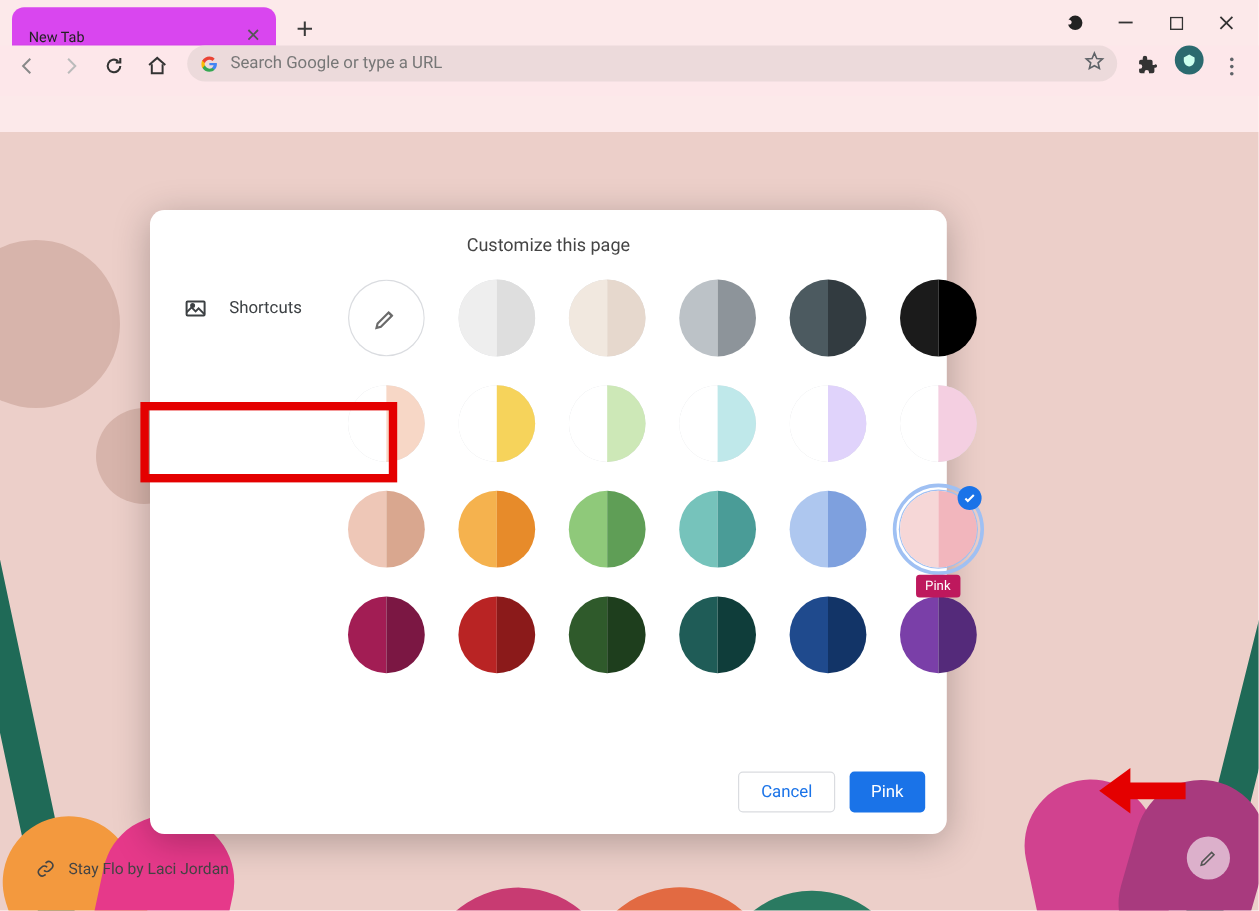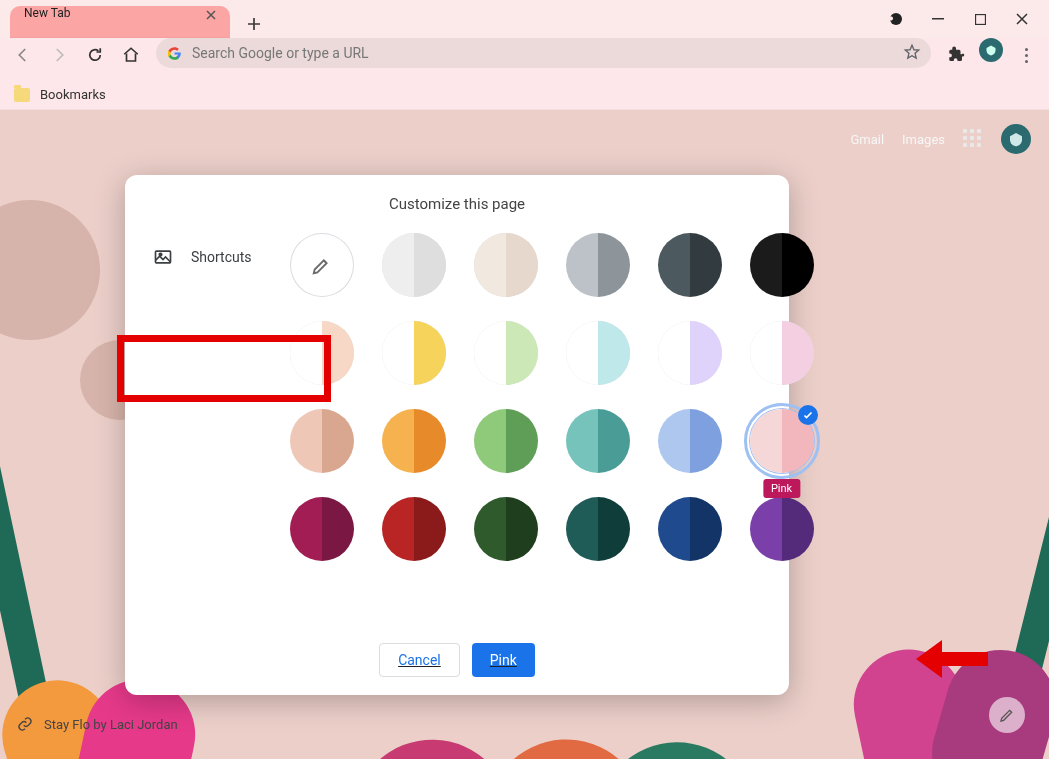--- a/index.html
+++ b/index.html
@@ -7,21 +7,21 @@
 
 
 .window{width:1049px;height:759px;position:relative;overflow:hidden;background:#fce9ea;}
 .window-controls{position:absolute;top:0;right:0;height:38px;display:flex;align-items:center;padding-right:6px;z-index:4;}
 .wc-btn{width:42px;height:30px;display:flex;align-items:center;justify-content:center;color:#333;}
 .incog{width:42px;height:30px;display:flex;align-items:center;justify-content:center;}
 .incog svg{fill:#222;}
 
 
 .tab-strip{height:38px;display:flex;align-items:flex-end;padding:0 0 0 10px;}
-.tab{height:32px;background:#fca5a5;border-radius:10px 10px 0 0;display:flex;align-items:flex-start;padding:0 10px 0 14px;min-width:220px;color:#222;box-shadow:0 -1px 0 rgba(0,0,0,0.03) inset;}
+.tab{height:32px;background:#d946ef;border-radius:10px 10px 0 0;display:flex;align-items:flex-end;padding:0 10px 0 14px;min-width:220px;color:#222;box-shadow:0 -1px 0 rgba(0,0,0,0.03) inset;}
 .tab-title{flex:1;font-size:12px;}
 .tab-close{width:18px;height:18px;display:flex;align-items:center;justify-content:center;border-radius:50%;}
 .newtab-btn{width:28px;height:28px;margin-left:10px;display:flex;align-items:center;justify-content:center;color:#3a3a3a;}
 
 
 .toolbar{height:42px;background:#fde7ea;display:flex;align-items:flex-start;padding:0 6px;gap:2px;}
 .tb-ico{width:34px;height:34px;display:flex;align-items:center;justify-content:center;border-radius:50%;color:#5f6368;}
 .tb-ico.dis{color:#bbb;}
 .omnibox{flex:1;height:30px;background:#ecdadb;border-radius:16px;display:flex;align-items:center;padding:0 10px;margin:0 6px;}
 .g-icon{width:16px;height:16px;margin-right:10px;display:flex;align-items:center;justify-content:center;}
@@ -61,21 +61,21 @@
 .fl-center .p2{background:#e26a42;left:100px;transform:rotate(8deg);}
 .fl-center .p3{background:#2a7a61;left:200px;transform:rotate(22deg);}
 
 
 .tr-links{position:absolute;top:14px;right:18px;display:flex;align-items:center;gap:18px;color:#f6f7f8;font-size:13px;z-index:6;}
 .apps-grid{width:20px;height:20px;display:grid;grid-template-columns:repeat(3,4px);grid-template-rows:repeat(3,4px);gap:3px;}
 .apps-grid span{background:#e9e9e9;border-radius:1px;}
 .avatar-lg{width:30px;height:30px;border-radius:50%;background:#2b6a6f;display:flex;align-items:center;justify-content:center;}
 
 
-.credit{position:absolute;left:16px;bottom:26px;display:flex;align-items:center;gap:10px;color:#444;font-size:13px;z-index:6;}
+.credit{position:absolute;left:29px;bottom:26px;display:flex;align-items:center;gap:10px;color:#444;font-size:13px;z-index:6;}
 .link-ico{width:18px;height:18px;display:flex;align-items:center;justify-content:center;}
 
 
 .edit-fab{position:absolute;right:24px;bottom:26px;width:36px;height:36px;border-radius:50%;background:rgba(255,255,255,0.6);display:flex;align-items:center;justify-content:center;z-index:6;}
 .dialog{position:absolute;left:125px;top:175px;width:664px;height:520px;background:#fff;border-radius:12px;box-shadow:0 6px 30px rgba(0,0,0,0.25);z-index:10;display:flex;flex-direction:column;}
 .dlg-title{text-align:center;font-size:15px;color:#444;padding:20px 0 8px;}
 .dlg-body{flex:1;display:flex;}
 .dlg-sidebar{width:220px;padding:12px 8px 12px 4px;}
 .side-item{display:flex;align-items:center;gap:18px;height:48px;padding:0 12px 0 24px;border-radius:0 24px 24px 0;color:#3c4043;cursor:default;}
 .side-item.active{background:#d4e3fc;color:#1a73e8;}
@@ -86,21 +86,21 @@
 .swatch{width:64px;height:64px;border-radius:50%;position:relative;cursor:pointer;overflow:visible;}
 .swh{position:absolute;top:0;bottom:0;width:50%;}
 .swh.l{left:0;border-radius:64px 0 0 64px;}
 .swh.r{right:0;border-radius:0 64px 64px 0;}
 .swatch.bordered{box-shadow:inset 0 0 0 1px #dadce0;}
 .swatch.selected{box-shadow:0 0 0 1px #9fc0f3;outline:3px solid #9fc0f3;outline-offset:3px;border-radius:50%;}
 .check{position:absolute;top:-4px;right:-4px;width:20px;height:20px;border-radius:50%;background:#1a73e8;display:flex;align-items:center;justify-content:center;z-index:2;}
 .check svg{width:12px;height:12px;}
 .picker{display:flex;align-items:center;justify-content:center;}
 .tooltip{position:absolute;top:64px;left:50%;transform:translate(-50%,6px);background:#be185d;color:#fff;font-size:11px;padding:3px 8px;border-radius:3px;white-space:nowrap;z-index:3;}
-.dlg-footer{display:flex;justify-content:center;gap:12px;padding:14px 18px 18px;text-decoration:underline;}
+.dlg-footer{display:flex;justify-content:flex-end;gap:12px;padding:14px 18px 18px;}
 .btn{height:34px;padding:0 18px;border-radius:4px;font-size:14px;display:flex;align-items:center;cursor:pointer;}
 .btn-outline{border:1px solid #dadce0;color:#1a73e8;background:#fff;}
 .btn-primary{background:#1a73e8;color:#fff;}
 
 
 .arrow{position:absolute;left:910px;top:636px;z-index:12;pointer-events:none;}
 </style>
 </head>
 <body>
 
@@ -197,26 +197,20 @@
     </div>
     <div class="tb-ico">
       <div class="menu3">
           <span></span>
           <span></span>
           <span></span>
         </div>
     </div>
   </div>
 
-  <div class="bookmarks">
-    <div style="display:flex;align-items:center;gap:6px;">
-      <span class="folder-ico"></span>
-      <span>Bookmarks</span>
-    </div>
-  </div>
 
   <div class="content">
     <div class="wall">
       <div class="blob b1"></div>
         <div class="blob b2"></div>
       <div class="stem s1"></div>
         <div class="stem s2"></div>
       <div class="flower fl-left">
           <div class="petal p1"></div>
           <div class="petal p2"></div>
@@ -225,40 +219,20 @@
           <div class="petal p1"></div>
           <div class="petal p2"></div>
           <div class="petal p3"></div>
         </div>
       <div class="flower fl-right">
           <div class="petal p1"></div>
           <div class="petal p2"></div>
         </div>
     </div>
 
-    <div class="tr-links">
-      <span>Gmail</span>
-      <span>Images</span>
-      <div class="apps-grid">
-        <span></span>
-          <span></span>
-          <span></span>
-          <span></span>
-          <span></span>
-          <span></span>
-          <span></span>
-          <span></span>
-          <span></span>
-      </div>
-      <div class="avatar-lg">
-        <svg width="16" height="16" viewBox="0 0 24 24" fill="#cfe8e8">
-            <path d="M12 3L3 8v5c0 5 3.8 9 9 10 5.2-1 9-5 9-10V8l-9-5z"></path>
-          </svg>
-      </div>
-    </div>
 
     <div class="credit">
       <span class="link-ico">
         <svg width="16" height="16" viewBox="0 0 24 24" fill="none" stroke="#444" stroke-width="2">
             <path d="M10 14a5 5 0 0 0 7 0l3-3a5 5 0 0 0-7-7l-1 1"></path>
             <path d="M14 10a5 5 0 0 0-7 0l-3 3a5 5 0 0 0 7 7l1-1"></path>
           </svg>
       </span>
       <span>Stay Flo by Laci Jordan</span>
     </div>

